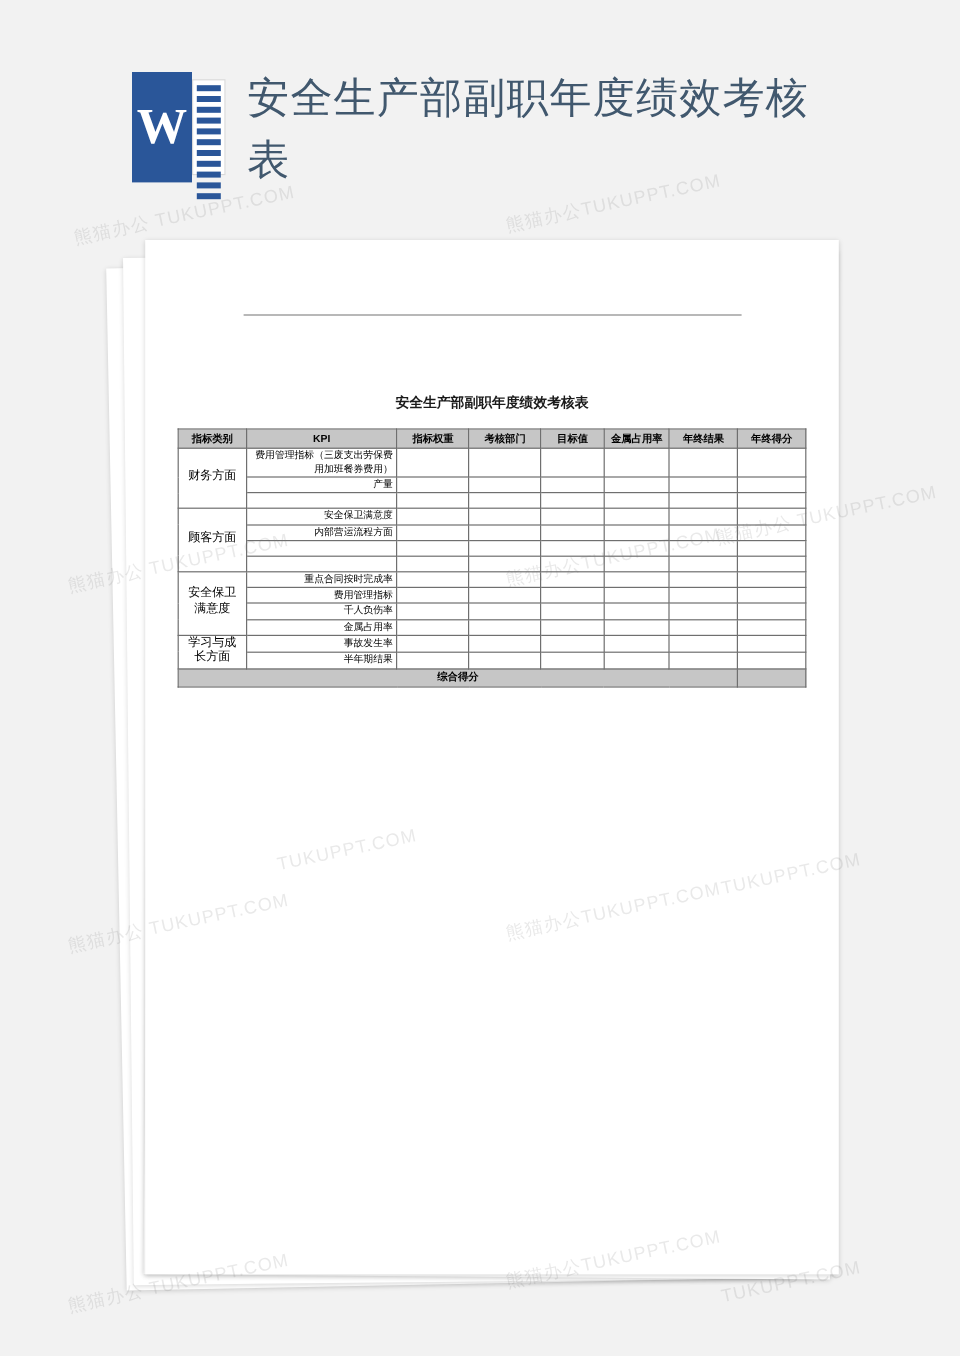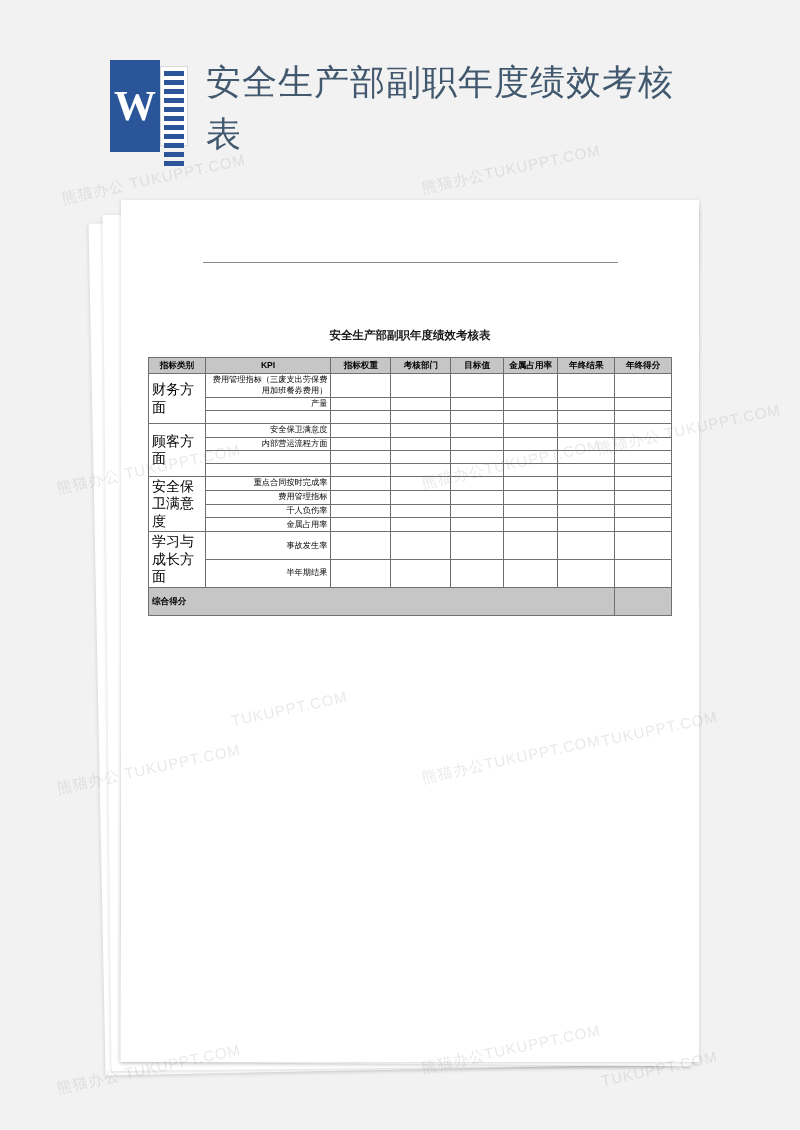--- a/index.html
+++ b/index.html
@@ -147,34 +147,36 @@
     box-sizing: border-box;
   }
   table.kpi thead th {
     background: #c6c6c6;
     text-align: center;
     font-weight: bold;
     height: 16px;
     font-size: 8.6px;
   }
   td.cat {
+    text-align: center;
     font-weight: bold;
     background: #ffffff;
-    font-size: 14px;
+    font-size: 10px;
+    font-family: Liberation Mono, monospace;
   }
   td.kpi-name {
     text-align: right;
     padding-left: 4px;
   }
   td.blank { background: #ffffff; }
   tr.total td {
     background: #c6c6c6;
-    text-align: left;
-    font-weight: bold;
-    height: 28px;
+    text-align: center;
+    font-weight: bold;
+    height: 15px;
     font-size: 8.6px;
     margin-left: 29px;
   }
 
   
   .wm {
     position: absolute;
     color: rgba(120,120,120,0.16);
     font-size: 15px;
     font-family: "Liberation Sans", sans-serif;

